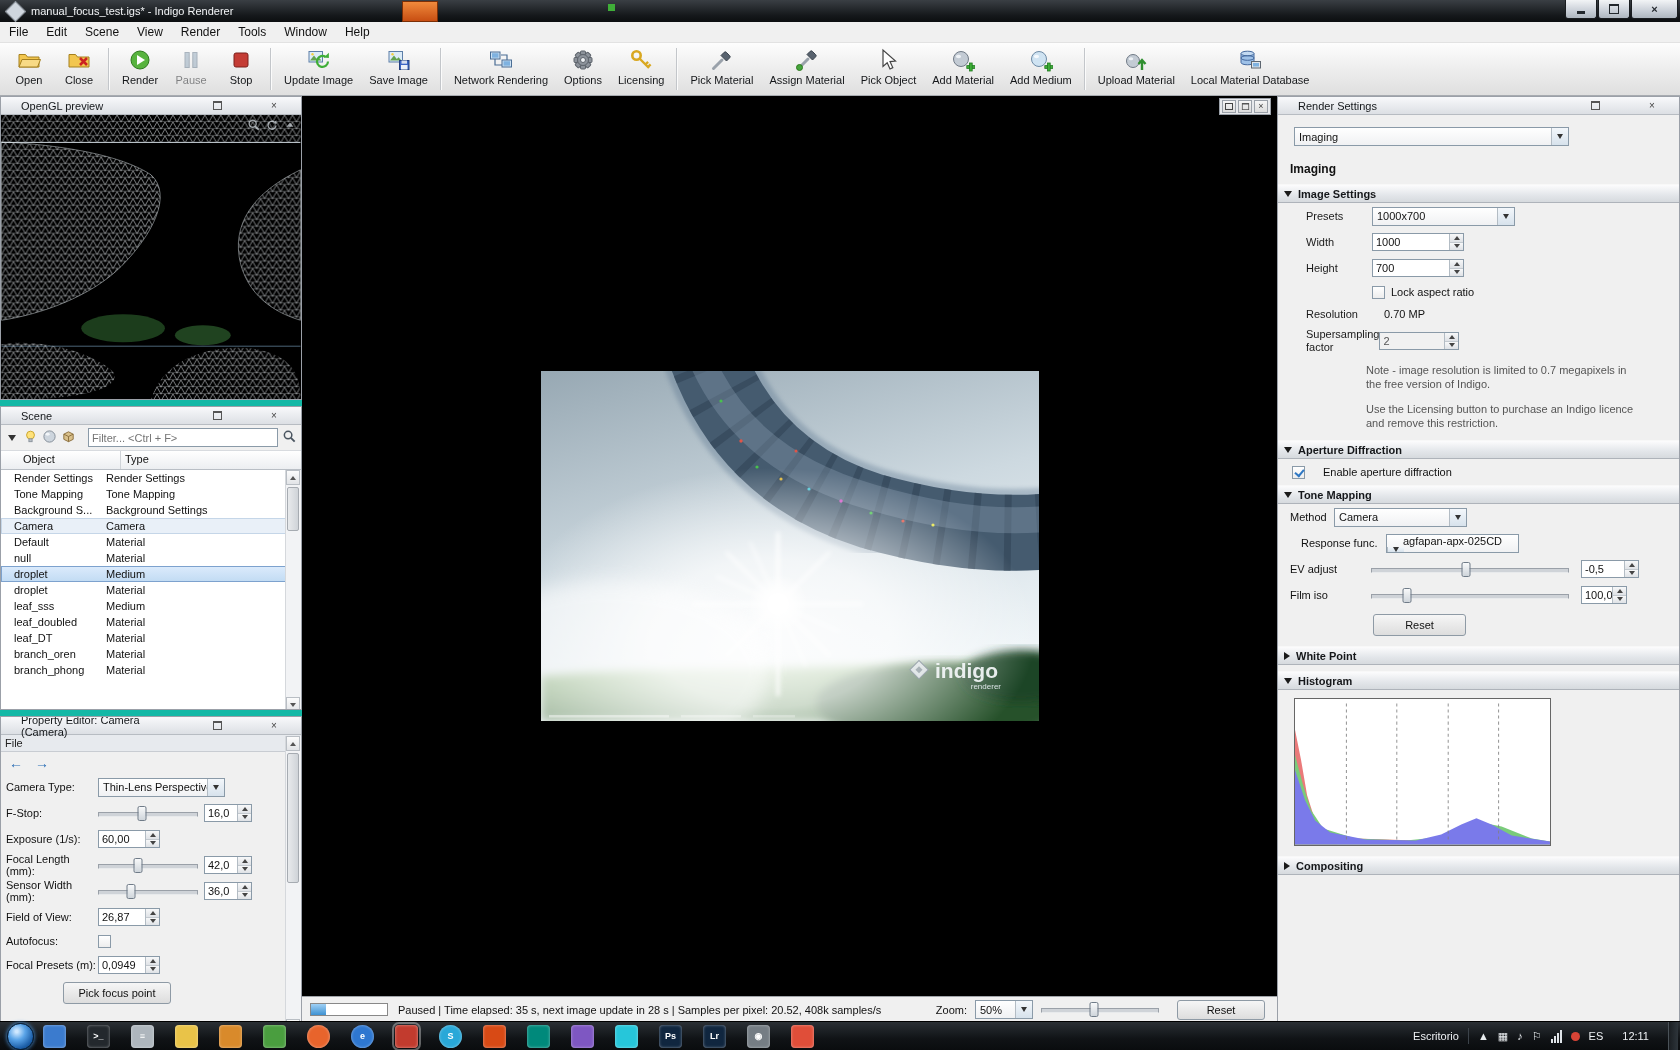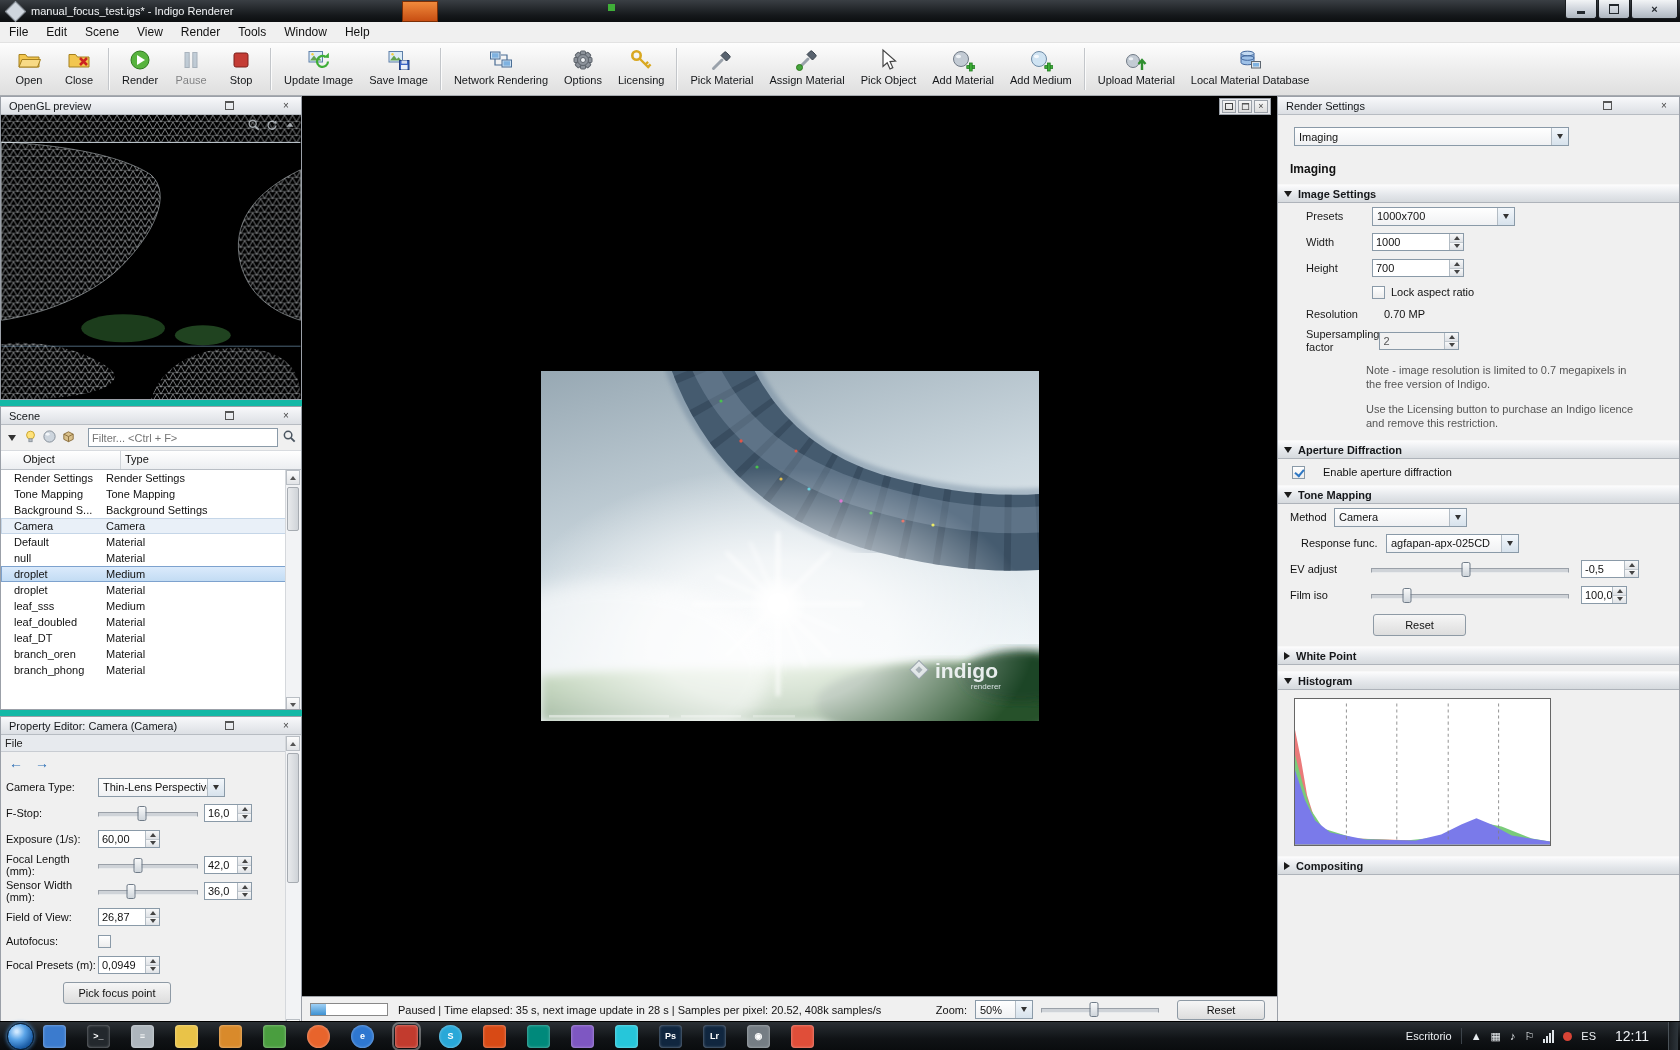--- a/index.html
+++ b/index.html
@@ -33,21 +33,21 @@
     padding:4px 8px 2px;min-width:34px;}
   .tb-btn .ticon{height:26px;display:flex;align-items:center;}
   .tb-btn .ticon svg{width:24px;height:24px;}
   .tb-btn .tlabel{margin-top:1px;white-space:nowrap;color:#15171a;}
   .tb-btn.disabled{opacity:.5;}
   .tb-sep{width:1px;background:#c3c6ca;border-right:1px solid #fbfbfb;margin:5px 4px;}
   
   .panel{position:absolute;left:0;width:302px;background:#f0f0f0;border:1px solid #9ba0a8;
     box-sizing:border-box;overflow:hidden;}
   .ptitle{height:17px;background:linear-gradient(#f8f9fb,#dcdfe4);border-bottom:1px solid #b7bcc2;
-    display:flex;align-items:center;padding:0 8px;gap:41px;}
+    display:flex;align-items:center;padding:0 20px;gap:41px;}
   .ptitle .pt{flex:1;color:#14171a;}
   .pbtn{width:14px;height:13px;display:flex;align-items:center;justify-content:center;
     color:#444;font-size:10px;margin-left:2px;}
   .float-g{width:7px;height:6px;border:1px solid #555;border-top:2px solid #555;}
   
   .gl-body{position:relative;width:100%;height:calc(100% - 17px);background:#000;}
   .gl-tools{position:absolute;top:3px;right:4px;display:flex;gap:4px;z-index:5;}
   .gl-tools svg{width:14px;height:14px;opacity:.75;}
   
   .sc-tools{height:25px;display:flex;align-items:center;gap:4px;padding:0 4px;background:#f0f0f0;}
@@ -146,21 +146,21 @@
     display:flex;align-items:center;justify-content:center;box-shadow:inset 0 0 3px rgba(255,255,255,.5);}
   .tb-ic.circle{border-radius:50%;}
   .tb-ic.active{outline:2px solid rgba(255,255,255,.35);outline-offset:1px;background-clip:padding-box;}
   .tb-g{color:#fff;font-weight:bold;font-size:9px;}
   .tray{margin-left:auto;display:flex;align-items:center;gap:9px;padding-right:2px;}
   .tray-sep{width:1px;height:16px;background:#3c434a;}
   .tray-g{color:#e8ecef;font-size:11px;}
   .netbars{display:flex;align-items:flex-end;gap:1px;}
   .netbars i{display:block;width:2px;background:#dfe4e8;}
   .reddot{width:9px;height:9px;border-radius:50%;background:#d84436;}
-  .clock{padding:0 10px;font-size:14px;}
+  .clock{padding:0 10px;font-size:11px;}
   .showdesk{width:9px;height:28px;border-left:1px solid #4a5258;background:linear-gradient(90deg,#1a1e22,#2e353b);}
 </style>
 </head>
 <body>
 
 <div id="root">
 
   <div class="titlebar">
     <span class="appicon"></span>
     <span>manual_focus_test.igs* - Indigo Renderer</span>
@@ -842,21 +842,21 @@
         <span style="flex:0 0 44px;">Method</span>
         <div class="dd" style="width:133px;">
           <span class="dd-val">Camera</span>
           <span class="dd-btn">
               <i class="caret"></i>
             </span>
         </div>
       </div>
       <div class="tm-row">
         <span style="flex:0 0 85px;margin-left:11px;">Response func.</span>
-        <div class="dd" style="width:133px;">
+        <div class="dd" style="width:133px;flex-direction:column;">
           <span class="dd-val">agfapan-apx-025CD</span>
           <span class="dd-btn">
               <i class="caret"></i>
             </span>
         </div>
       </div>
       <div class="tm-row">
         <span style="flex:0 0 81px;">EV adjust</span>
         <div class="slider" style="width:198px;">
             <div class="track"></div>

